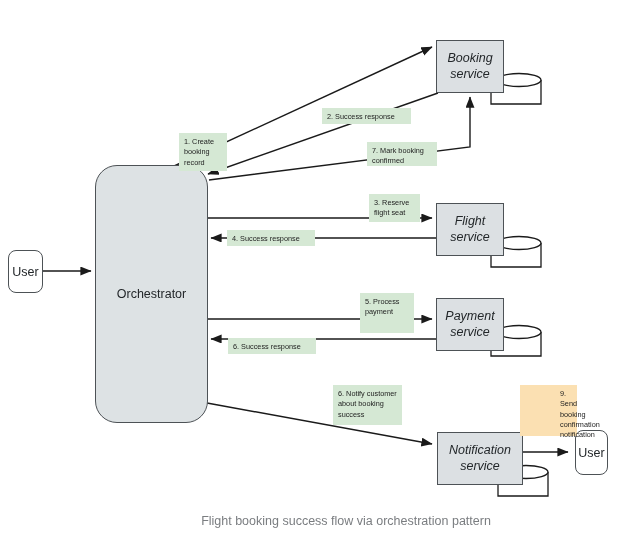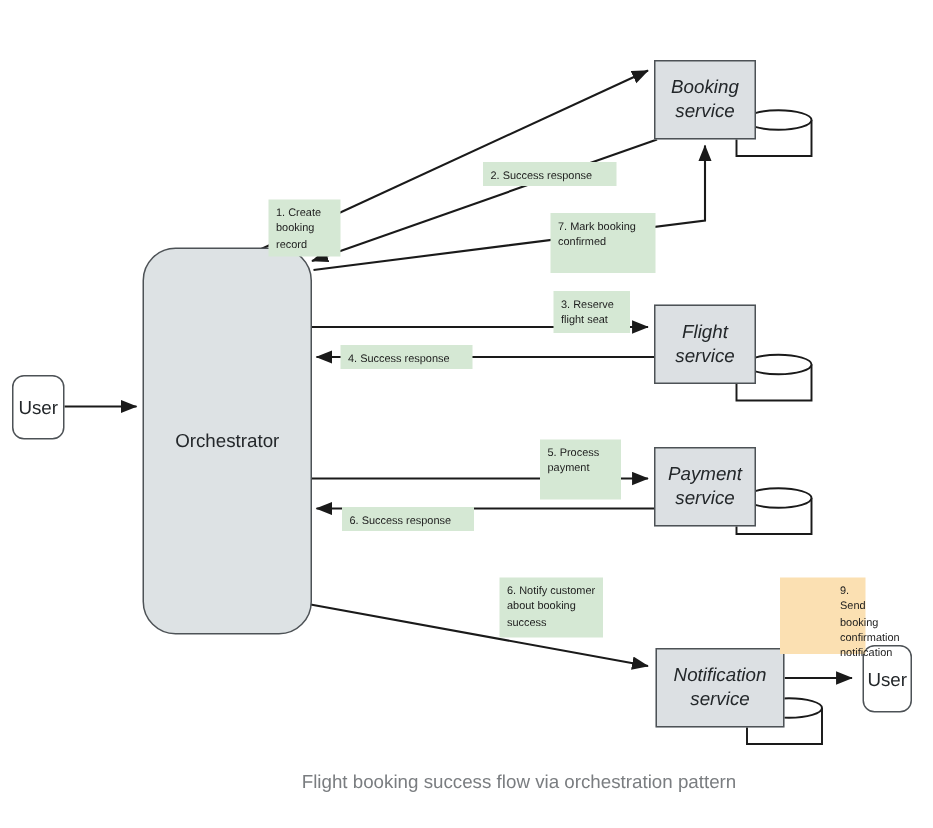--- a/index.html
+++ b/index.html
@@ -102,21 +102,21 @@
   </div>
 
   <div class="node actor" style="left:575px;top:430px;width:33px;height:45px;">
     <span>User</span>
   </div>
 
   <div class="lbl green" style="left:179px;top:109px;width:48px;height:38px;margin-top:24px;">1. Create booking record</div>
 
   <div class="lbl green" style="left:322px;top:108px;width:89px;height:16px;">2. Success response</div>
 
-  <div class="lbl green" style="left:367px;top:142px;width:70px;height:40px;">7. Mark booking confirmed</div>
+  <div class="lbl green" style="left:367px;top:142px;width:70px;height:24px;">7. Mark booking confirmed</div>
 
   <div class="lbl green" style="left:369px;top:194px;width:51px;height:28px;">3. Reserve flight seat</div>
 
   <div class="lbl green" style="left:227px;top:230px;width:88px;height:16px;">4. Success response</div>
 
   <div class="lbl green" style="left:360px;top:293px;width:54px;height:40px;">5. Process payment</div>
 
   <div class="lbl green" style="left:228px;top:338px;width:88px;height:16px;">6. Success response</div>
 
   <div class="lbl green" style="left:333px;top:385px;width:69px;height:40px;">6. Notify customer about booking success</div>

